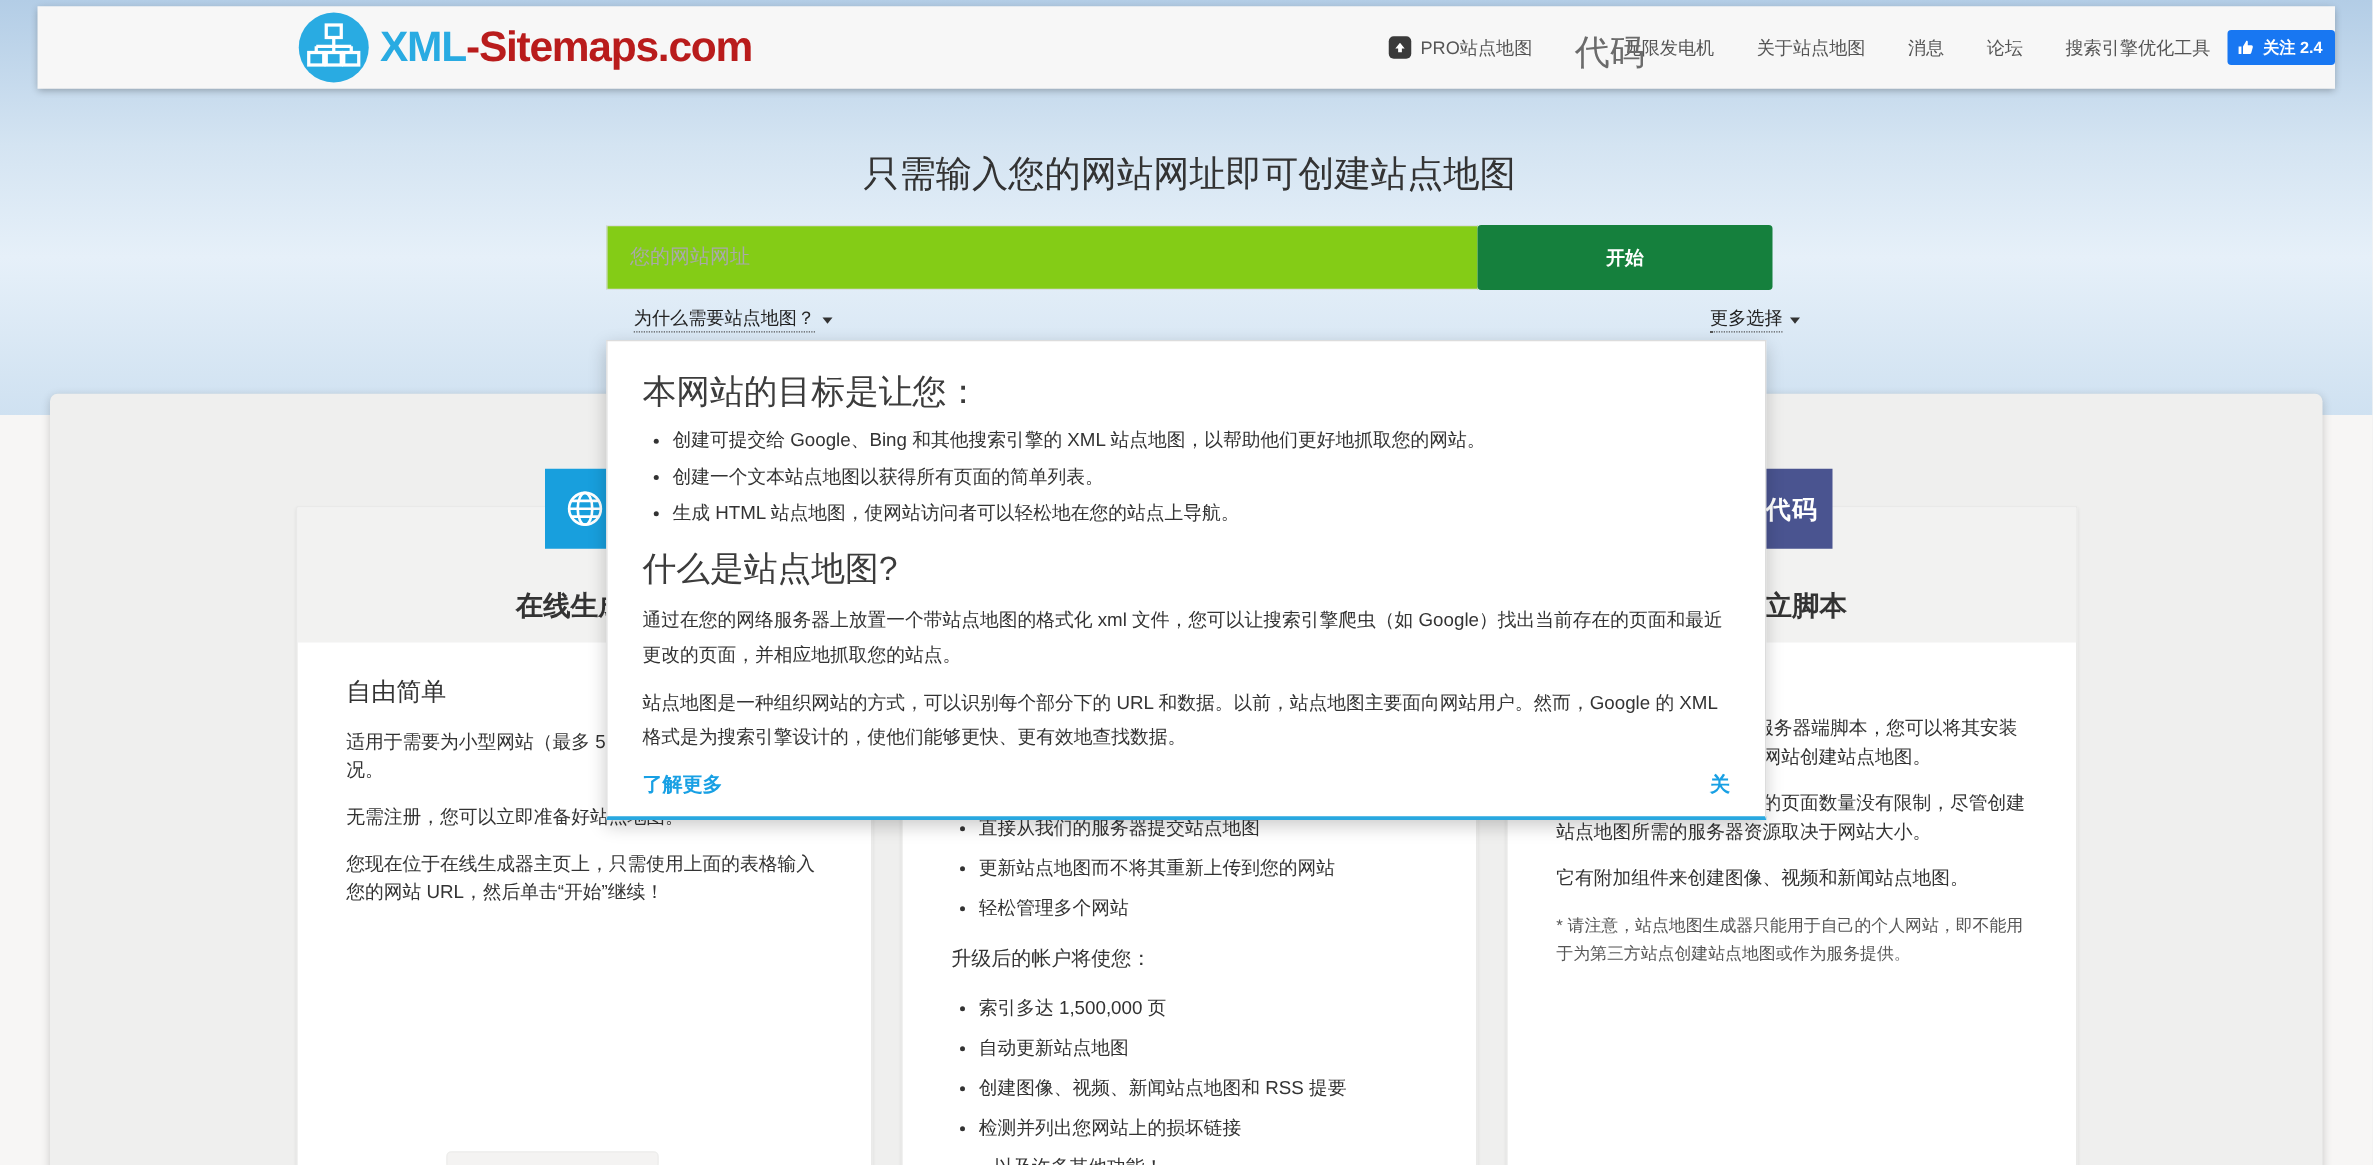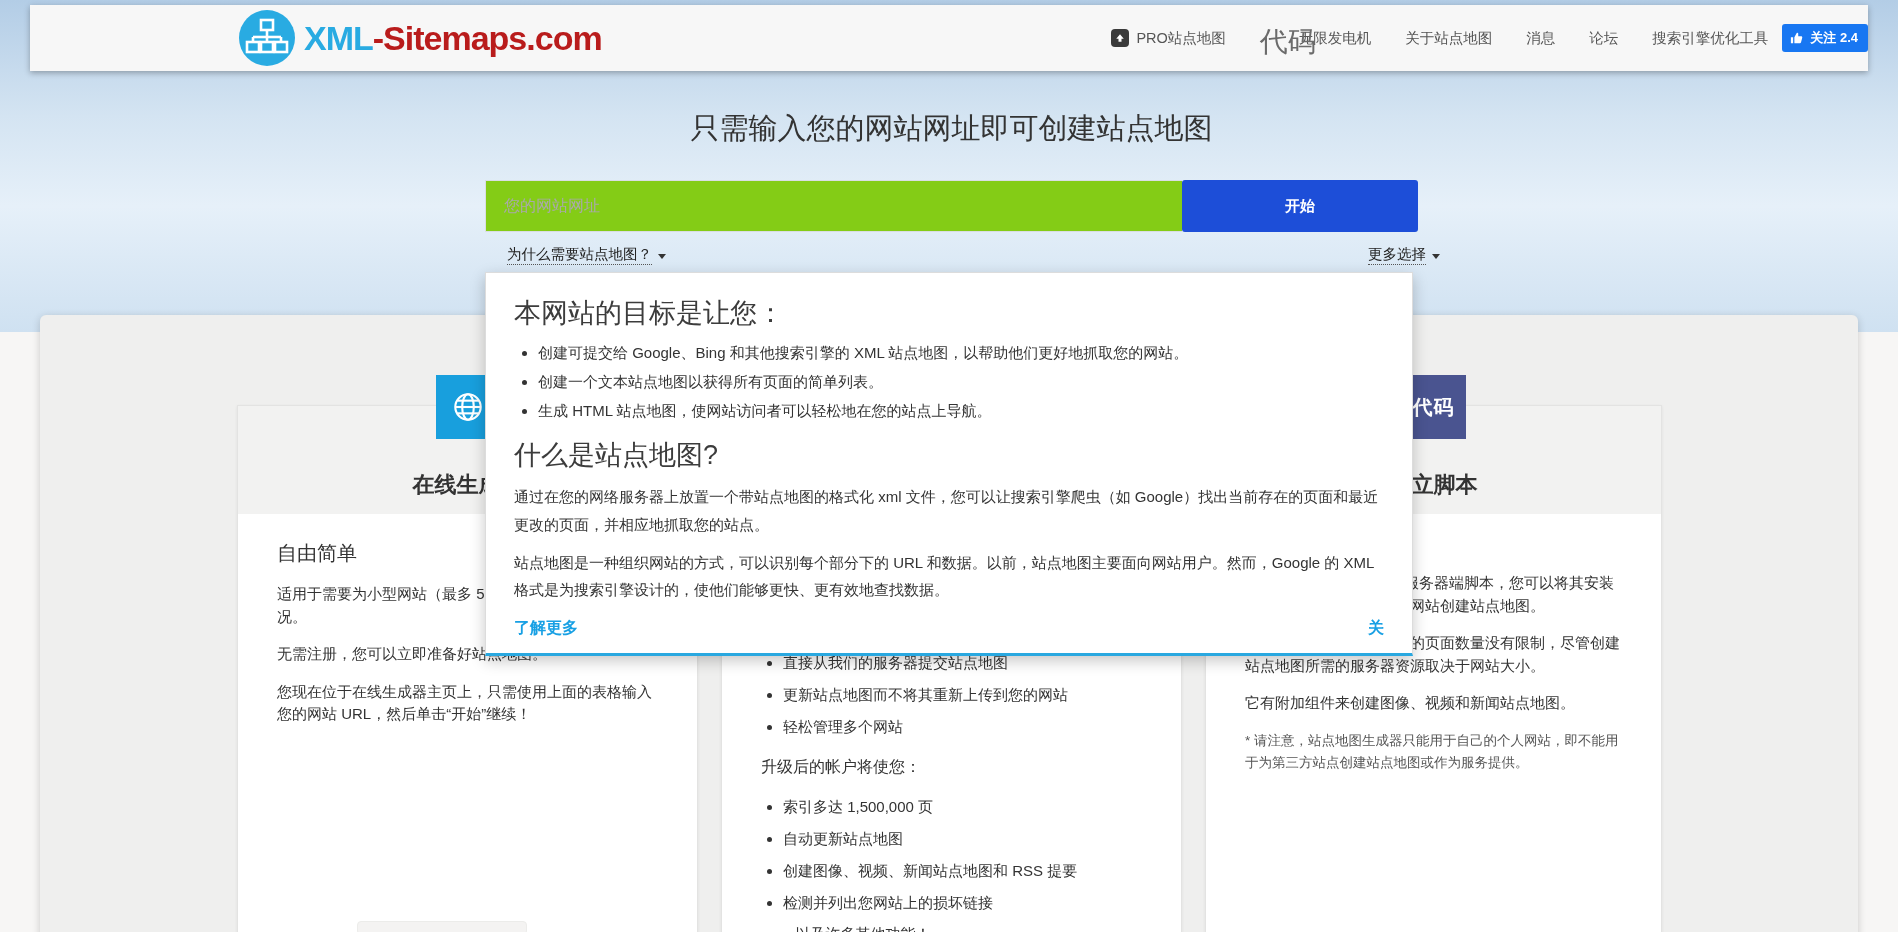--- a/index.html
+++ b/index.html
@@ -24,27 +24,27 @@
   .nav-item { font-size:14.5px; color:#555; white-space:nowrap; cursor:pointer; display:flex; align-items:center; }
   .pro-icon { width:18px; height:18px; background:#3a3a3a; border-radius:4px; display:inline-flex;
     align-items:center; justify-content:center; margin-right:7px; }
   .nav-code { position:relative; }
   .code-big { font-size:28px; color:#6b6b6b; position:relative; top:4px; z-index:2; margin-right:-17px; }
   .fb-btn { background:#1877f2; color:#fff; font-size:13px; font-weight:bold; border:none;
     border-radius:3px; padding:5px 10px 5px 8px; display:inline-flex; align-items:center; gap:6px;
     cursor:pointer; white-space:nowrap; }
 
   
-  .hero-title { position:absolute; left:485px; top:109px; width:933px; text-align:center;
+  .hero-title { position:absolute; left:485px; top:120px; width:933px; text-align:center;
     font-size:29px; color:#333; z-index:5; }
   .search-row { position:absolute; left:485px; top:180px; width:933px; height:52px; display:flex; z-index:5; }
   .url-input { flex:1; border:1px solid #d9dee3; border-right:none; background:#84cc16; padding:0 18px;
     font-size:16px; color:#333; outline:none; font-family:inherit; }
   .url-input::placeholder { color:#a9a9a9; }
-  .start-btn { width:236px; background:#1d4ed8; color:#fff; border:none; border-radius:3px;
+  .start-btn { width:236px; background:#15803d; color:#fff; border:none; border-radius:3px;
     font-size:15px; font-weight:bold; cursor:pointer; font-family:inherit; }
   .links-row { position:absolute; left:507px; top:245px; width:933px; display:flex;
     justify-content:space-between; z-index:5; }
   .hero-link { font-size:14.5px; color:#222; cursor:pointer; }
   .hero-link .lbl { border-bottom:1px dotted #555; padding-bottom:2px; }
   .caret { display:inline-block; width:0; height:0; border-left:4px solid transparent;
     border-right:4px solid transparent; border-top:5px solid #333; margin-left:6px; }
 
   
   .panel { position:absolute; left:40px; top:315px; width:1818px; height:660px;

